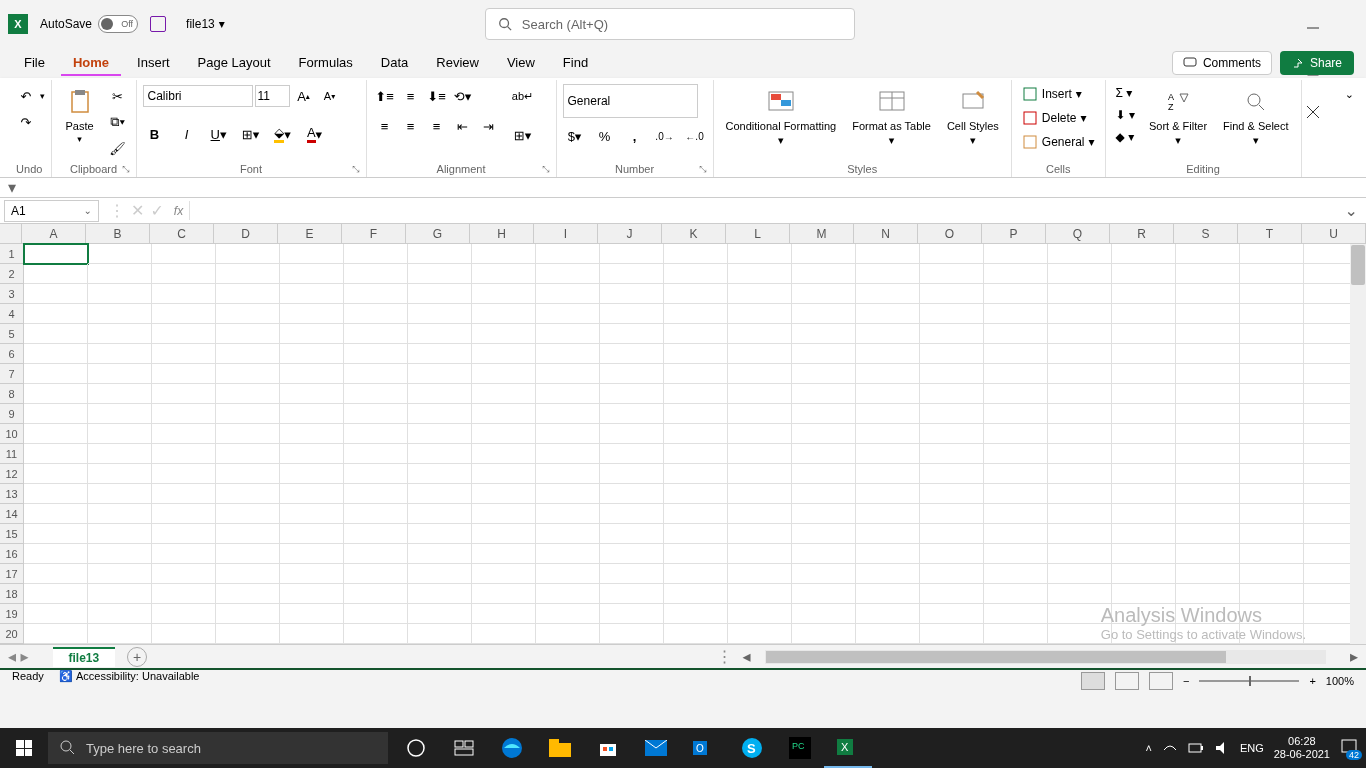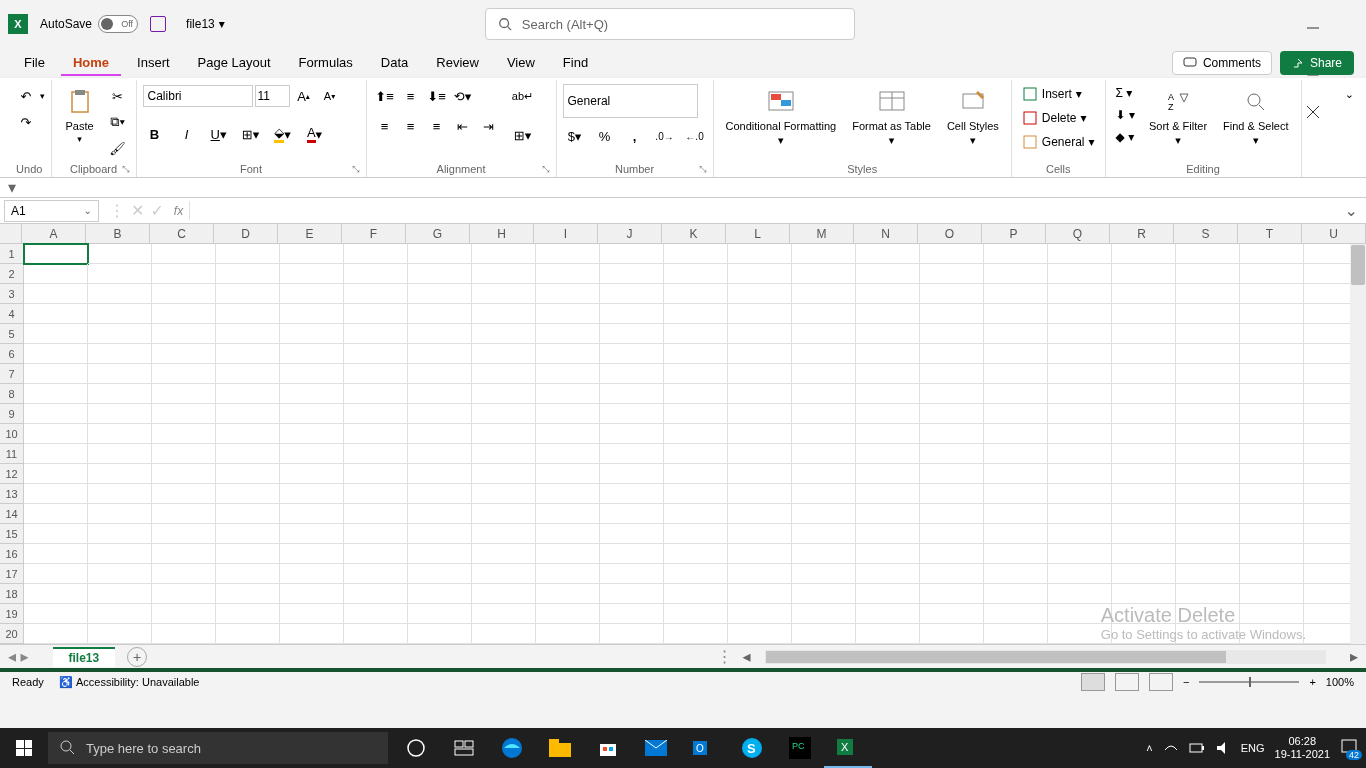--- a/index.html
+++ b/index.html
@@ -76,21 +76,21 @@
 
 
 .sheet-tabs { height: 24px; background: #f3f3f3; border-top: 1px solid #ccc; display: flex; align-items: center; padding: 0 8px; gap: 4px; }
 .sheet-nav { display: flex; gap: 2px; color: #888; margin-right: 20px; }
 .sheet-tab { padding: 2px 16px; font-size: 12px; background: #fff; border-top: 2px solid #107c41; color: #107c41; font-weight: 600; }
 .sheet-add { width: 20px; height: 20px; border: 1px solid #aaa; border-radius: 50%; display: flex; align-items: center; justify-content: center; font-size: 14px; color: #666; margin-left: 8px; }
 .hscroll { flex: 1; height: 14px; background: #e8e8e8; margin: 0 20px 0 10px; position: relative; }
 .hscroll-thumb { height: 12px; width: 460px; background: #c0c0c0; margin: 1px; }
 
 
-.statusbar { height: 24px; background: #f3f3f3; border-top: 4px solid #14532d; display: flex; align-items: center; padding: 0 12px; font-size: 11px; gap: 16px; }
+.statusbar { height: 24px; background: #f3f3f3; border-top: 2px solid #14532d; display: flex; padding: 0 12px; font-size: 11px; gap: 16px; }
 .statusbar-right { margin-left: auto; display: flex; align-items: center; gap: 10px; }
 .view-btn { width: 24px; height: 18px; border: 1px solid #999; }
 .zoom-slider { width: 100px; height: 2px; background: #999; position: relative; }
 .zoom-slider::after { content: ''; position: absolute; left: 50%; top: -4px; width: 2px; height: 10px; background: #666; }
 
 
 .taskbar { position: absolute; bottom: 0; left: 0; right: 0; height: 40px; background: #1f1f1f; display: flex; align-items: center; }
 .start-btn { width: 48px; height: 40px; display: flex; align-items: center; justify-content: center; }
 .win-logo { width: 16px; height: 16px; display: grid; grid-template: 1fr 1fr / 1fr 1fr; gap: 1px; }
 .win-logo span { background: #fff; }
@@ -889,21 +889,21 @@
           <div class="cell"></div>
           <div class="cell"></div>
           <div class="cell"></div>
         </div>
       </div>
   </div>
   <div class="vscroll">
       <div class="vscroll-thumb"></div>
     </div>
   <div class="watermark">
-    <h2>Activate Delete</h2>
+    <h2>Analysis Windows</h2>
     <p>Go to Settings to activate Windows.</p>
   </div>
 </div>
 
 <div class="sheet-tabs">
   <div class="sheet-nav">◂ ▸</div>
   <div class="sheet-tab">file13</div>
   <div class="sheet-add">+</div>
   <div style="flex:1"></div>
   <span style="color:#888;margin-right:6px">⋮</span>
@@ -1015,21 +1015,21 @@
     <svg class="tray-icon">
         <rect x="1" y="4" width="12" height="8" fill="none" stroke="#fff"></rect>
         <rect x="13" y="6" width="2" height="4" fill="#fff"></rect>
       </svg>
     <svg class="tray-icon">
         <path d="M2 6 L6 6 L10 2 L10 14 L6 10 L2 10 Z" fill="#fff"></path>
       </svg>
     <span>ENG</span>
     <div class="tray-time">
       <div>06:28</div>
-      <div>19-11-2021</div>
+      <div>28-06-2021</div>
     </div>
     <div style="position:relative">
       <svg width="18" height="18">
           <rect x="2" y="2" width="14" height="12" fill="none" stroke="#fff"></rect>
         </svg>
       <span style="position:absolute;bottom:-2px;right:-4px;background:#0078d4;border-radius:8px;padding:0 3px;font-size:9px">42</span>
     </div>
   </div>
 </div>
 

